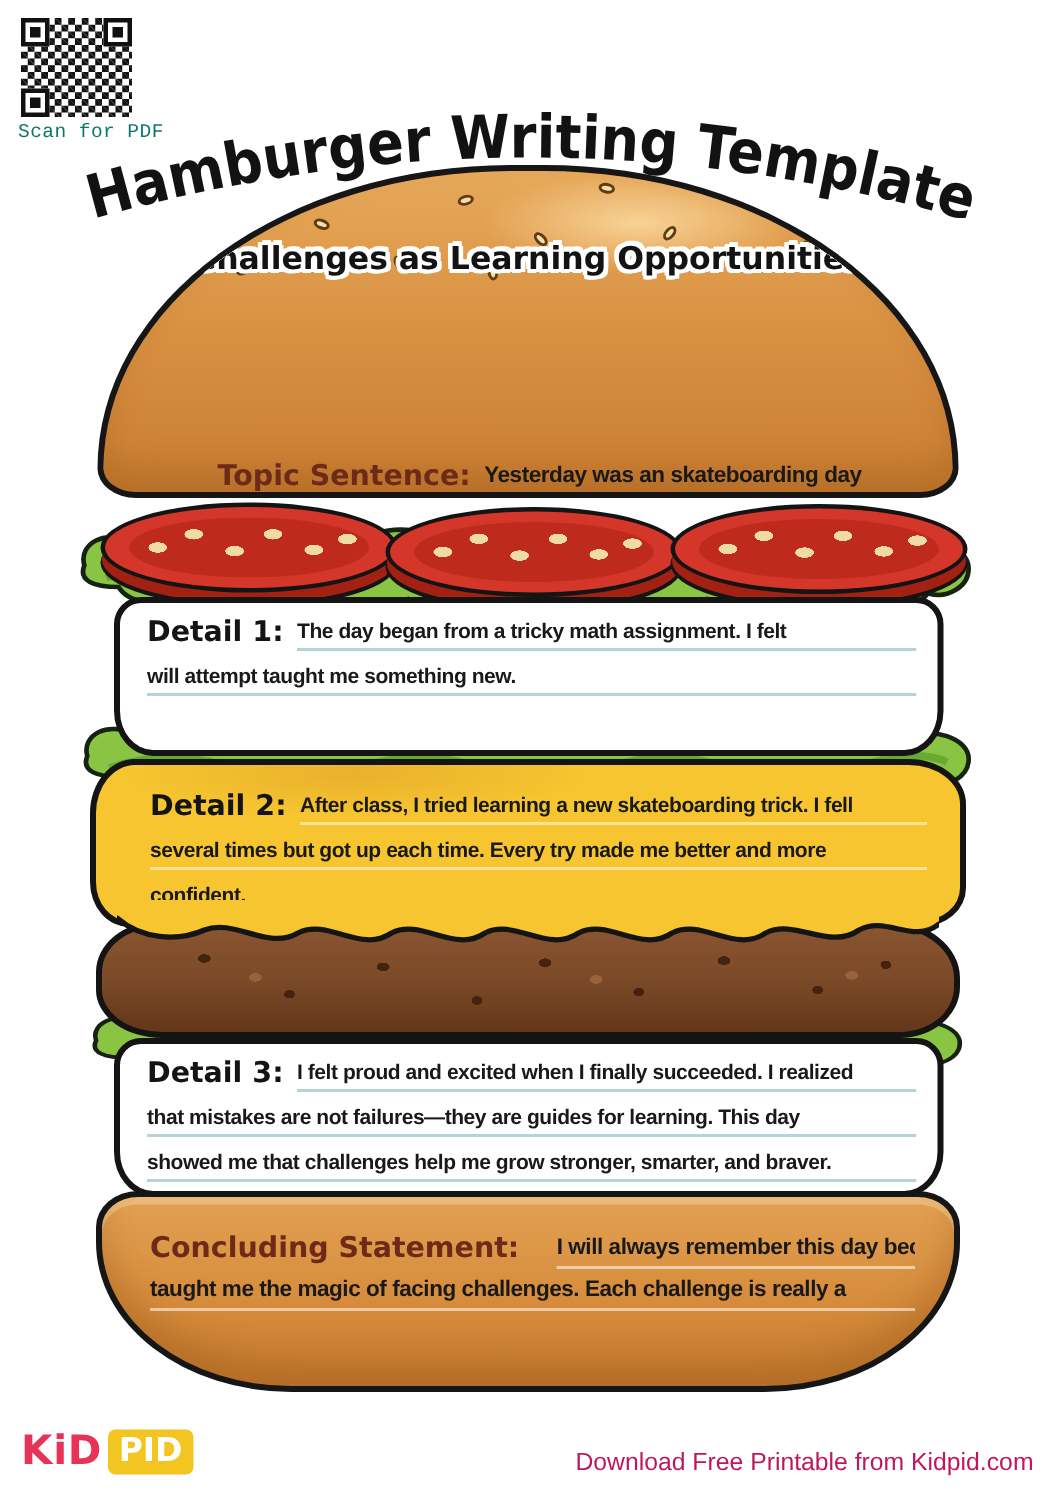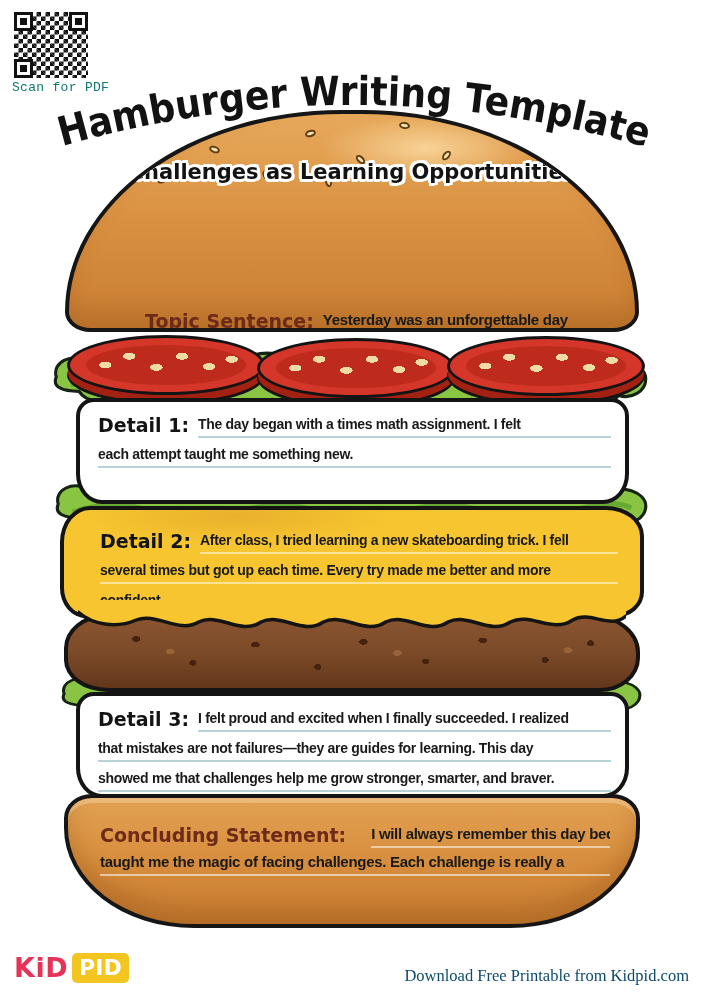--- a/index.html
+++ b/index.html
@@ -19,21 +19,21 @@
   .f-tl { left:2px; top:2px; } .f-tr { right:2px; top:2px; } .f-bl { left:2px; bottom:2px; }
   .qr-caption { position:absolute; left:12px; top:80px; font-size:13px; color:#0f766e;
     font-family:Liberation Mono, monospace; letter-spacing:.3px; }
 
   
   .arch-title { position:absolute; left:52px; top:26px; width:600px; height:132px; }
   .arch-title text { font-family:"DejaVu Sans", sans-serif; font-weight:bold; fill:#121212; }
 
   
   .rows { position:absolute; }
-  .row { display:flex; align-items:flex-end; height:30px; overflow:hidden; }
+  .row { display:flex; align-items:center; height:30px; overflow:hidden; }
   .row .lbl { font-family:"DejaVu Sans", sans-serif; font-weight:700; white-space:nowrap;
               margin-right:9px; line-height:1.05; padding-bottom:2px; }
   .row .txt { flex:1; font-weight:700; white-space:nowrap; padding-bottom:4px;
               color:#191919; letter-spacing:-0.3px; }
   .maroon { color:#6E2A18; }
   .black-lbl { color:#141414; }
   .rule-bun   { border-bottom:2px solid rgba(255,255,255,.55); }
   .rule-teal  { border-bottom:2px solid #B6D4D8; }
   .rule-cheese{ border-bottom:2px solid rgba(255,255,255,.5); }
 
@@ -124,22 +124,22 @@
   .concl-rows .lbl { font-size:19px; }
   .concl-rows .txt { font-size:15px; }
   .concl-rows .row.indent { padding-left:76px; padding-right:56px; }
 
   
   .footer-logo { position:absolute; left:14px; top:952px; display:flex; align-items:center; }
   .logo-kid { font-family:"DejaVu Sans", sans-serif; font-weight:800; font-size:27px;
     color:#E73357; letter-spacing:.5px; }
   .logo-pid { font-family:"DejaVu Sans", sans-serif; font-weight:800; font-size:22px;
     color:#ffffff; background:#F2C521; border-radius:5px; padding:2px 7px 3px; margin-left:4px; }
-  .footer-text { position:absolute; right:18px; top:966px; font-size:16.5px; color:#0c4a6e;
-    font-family:Liberation Serif, serif; }
+  .footer-text { position:absolute; right:18px; top:966px; font-size:16.5px; color:#be185d;
+    font-family:Liberation Sans, sans-serif; }
 </style>
 </head>
 <body>
 
 <div class="page">
 
   <div class="qr">
     <div class="qr-mods"></div>
     <div class="finder f-tl"></div>
     <div class="finder f-tr"></div>
@@ -168,21 +168,21 @@
     <span class="seed" style="left:464px;top:46px;transform:rotate(-20deg)"></span>
     <span class="seed" style="left:514px;top:28px;transform:rotate(55deg)"></span>
     <span class="seed" style="left:546px;top:58px;transform:rotate(-40deg)"></span>
     <span class="seed" style="left:254px;top:64px;transform:rotate(80deg)"></span>
 
     <div class="essay-title">Challenges as Learning Opportunities</div>
 
     <div class="rows topic-rows">
       <div class="row first">
         <span class="lbl maroon">Topic Sentence:</span>
-        <span class="txt rule-bun">Yesterday was an unforgettable day</span>
+        <span class="txt rule-bun">Yesterday was an skateboarding day</span>
       </div>
 
     </div>
   </div>
 
   <div class="lettuce" style="left:50px;top:350px;width:602px;height:62px;">
     <svg viewBox="0 0 580 60" preserveAspectRatio="none">
       <path d="M6,26 C2,12 20,2 36,12 C46,0 72,0 84,12 C96,0 122,0 134,12 C146,0 172,0 184,12 C196,0 222,0 234,12 C246,0 272,0 284,12 C296,0 322,0 334,12 C346,0 372,0 384,12 C396,0 422,0 434,12 C446,0 472,0 484,12 C496,2 522,4 534,14 C550,6 574,14 574,28 C574,40 560,48 548,44 C538,56 514,58 502,48 C490,58 466,58 454,48 C442,58 418,58 406,48 C394,58 370,58 358,48 C346,58 322,58 310,48 C298,58 274,58 262,48 C250,58 226,58 214,48 C202,58 178,58 166,48 C154,58 130,58 118,48 C106,58 82,58 70,46 C54,54 34,50 28,40 C12,40 2,36 6,26 Z" fill="#8AC443" stroke="#152312" stroke-width="3"></path>
       <path d="M20,34 Q60,20 100,34 T180,34 T260,34 T340,34 T420,34 T500,34 T560,30" fill="none" stroke="#5FA32F" stroke-width="5" opacity="0.8"></path>
     </svg>
@@ -196,24 +196,24 @@
     <svg viewBox="0 0 580 60" preserveAspectRatio="none">
       <path d="M6,26 C2,12 20,2 36,12 C46,0 72,0 84,12 C96,0 122,0 134,12 C146,0 172,0 184,12 C196,0 222,0 234,12 C246,0 272,0 284,12 C296,0 322,0 334,12 C346,0 372,0 384,12 C396,0 422,0 434,12 C446,0 472,0 484,12 C496,2 522,4 534,14 C550,6 574,14 574,28 C574,40 560,48 548,44 C538,56 514,58 502,48 C490,58 466,58 454,48 C442,58 418,58 406,48 C394,58 370,58 358,48 C346,58 322,58 310,48 C298,58 274,58 262,48 C250,58 226,58 214,48 C202,58 178,58 166,48 C154,58 130,58 118,48 C106,58 82,58 70,46 C54,54 34,50 28,40 C12,40 2,36 6,26 Z" fill="#8AC443" stroke="#152312" stroke-width="3"></path>
       <path d="M20,34 Q60,20 100,34 T180,34 T260,34 T340,34 T420,34 T500,34 T560,30" fill="none" stroke="#5FA32F" stroke-width="5" opacity="0.8"></path>
     </svg>
   </div>
 
   <div class="card" style="top:398px;">
     <div class="rows">
       <div class="row">
         <span class="lbl black-lbl">Detail 1:</span>
-        <span class="txt rule-teal">The day began with a times math assignment. I felt</span>
-      </div>
-      <div class="row">
-        <span class="txt rule-teal">each attempt taught me something new.</span>
+        <span class="txt rule-teal">The day began from a tricky math assignment. I felt</span>
+      </div>
+      <div class="row">
+        <span class="txt rule-teal">will attempt taught me something new.</span>
       </div>
     </div>
   </div>
 
   <div class="cheese">
     <div class="rows">
       <div class="row">
         <span class="lbl black-lbl">Detail 2:</span>
         <span class="txt rule-cheese">After class, I tried learning a new skateboarding trick. I fell</span>
       </div>

